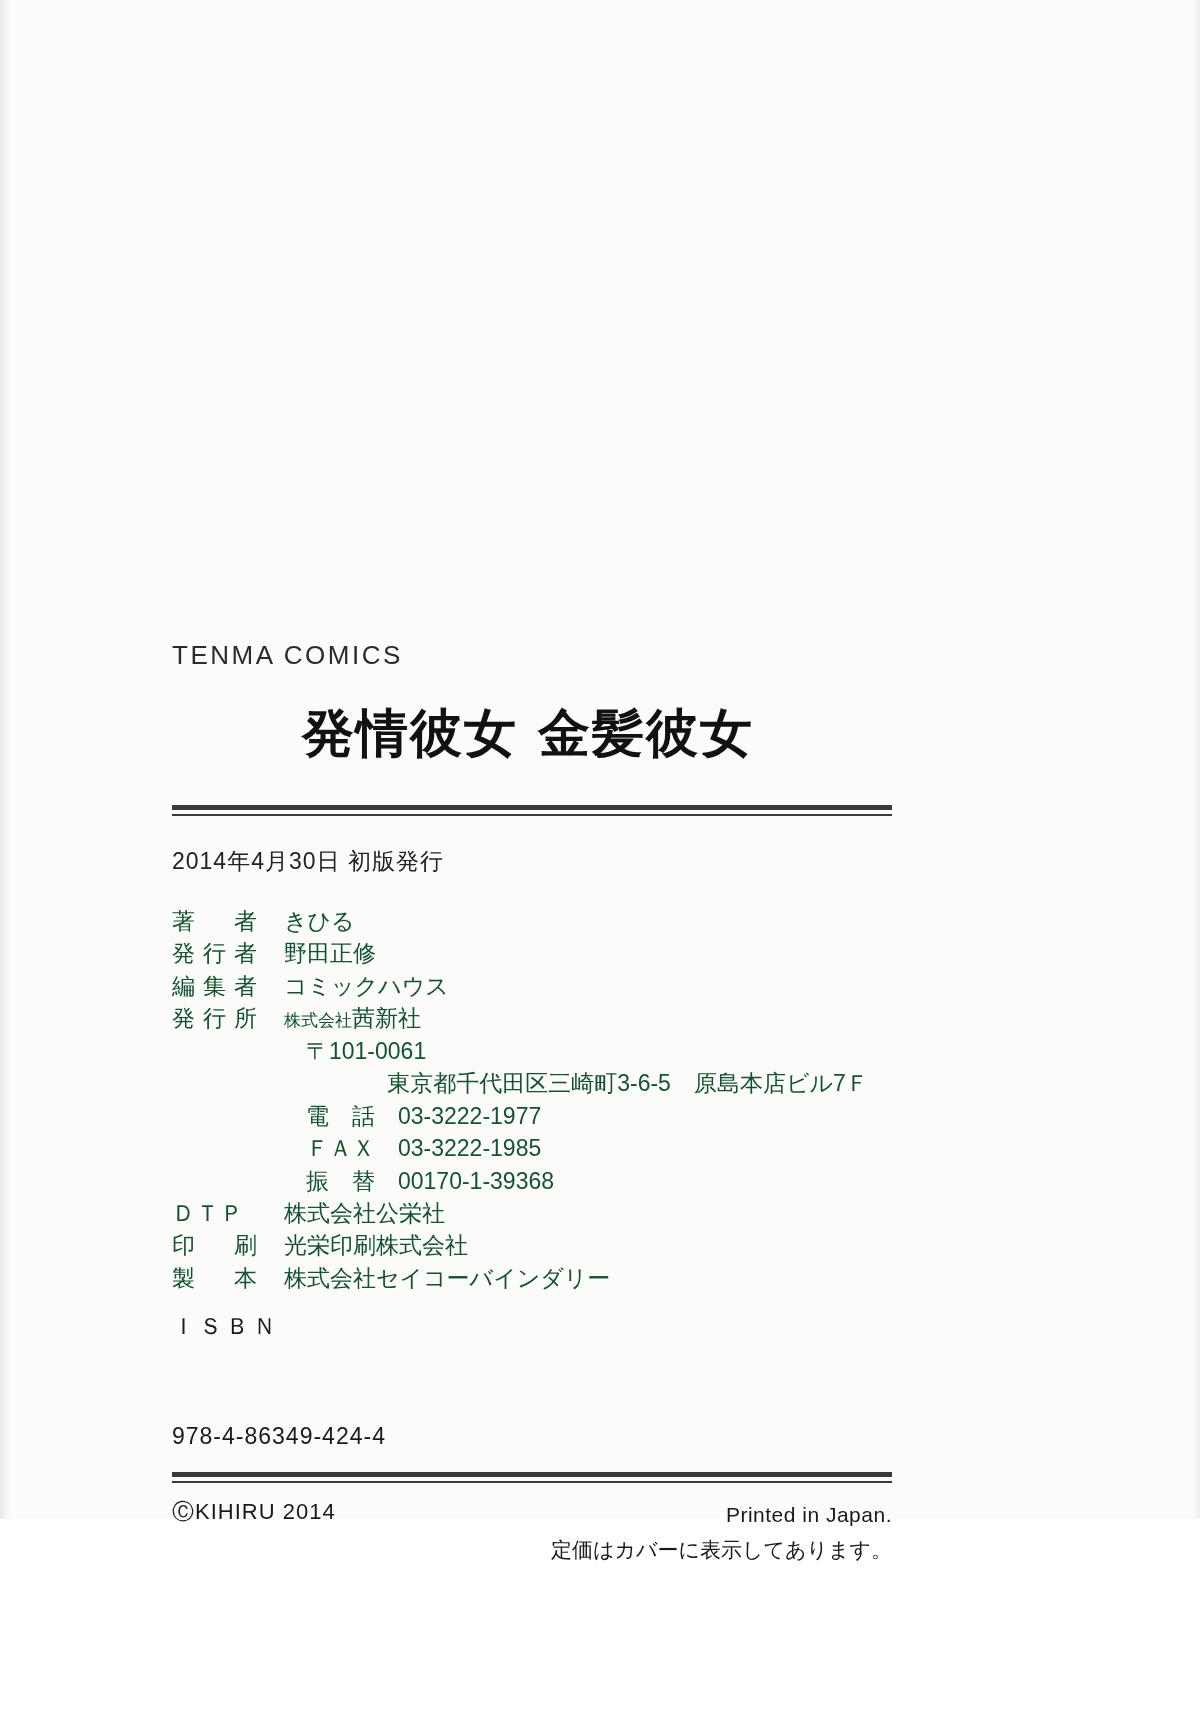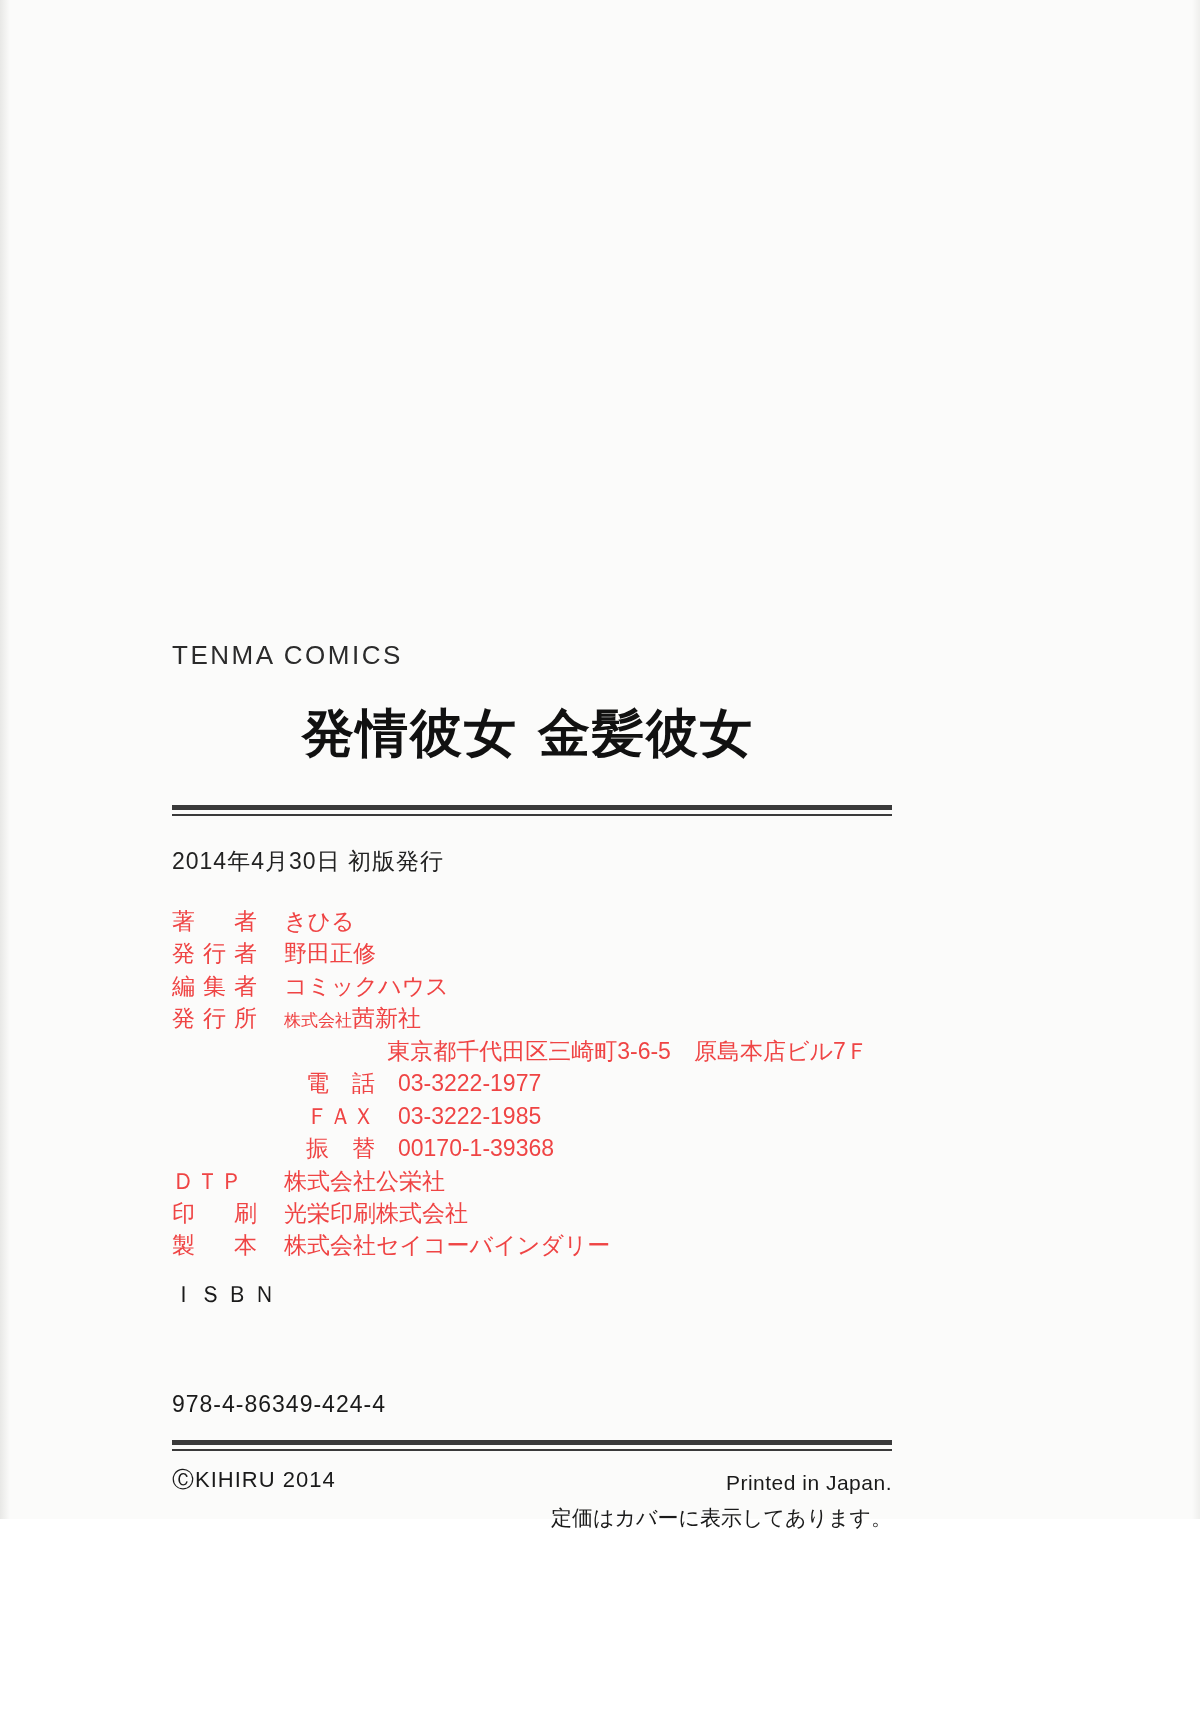--- a/index.html
+++ b/index.html
@@ -79,21 +79,21 @@
   .pubdate {
     font-size: 23px;
     letter-spacing: 1px;
     margin-bottom: 30px;
     color: #222;
   }
 
   .credits {
     font-size: 23px;
     line-height: 1.28;
-    color: #ef4444;
+    color: #14532d;
     margin-top: 12px;
   }
   .credit-row {
     display: flex;
     align-items: baseline;
     margin-bottom: 3px;
   }
   .credit-label {
     width: 112px;
     flex: 0 0 112px;
@@ -198,20 +198,21 @@
         <span class="credit-value">コミックハウス</span>
       </div>
 
       <div class="credit-row">
         <span class="credit-label">発行所</span>
         <span class="credit-value">
           <span class="small">株式会社</span><span>茜新社</span>
         </span>
       </div>
 
+      <div class="addr-line indent-2">〒101-0061</div>
       <div class="addr-line indent-1">東京都千代田区三崎町3-6-5　原島本店ビル7Ｆ</div>
       <div class="addr-line indent-2">電　話　03-3222-1977</div>
       <div class="addr-line indent-2">ＦＡＸ　03-3222-1985</div>
       <div class="addr-line indent-2">振　替　00170-1-39368</div>
 
       <div class="credit-row">
         <span class="credit-label tight">ＤＴＰ</span>
         <span class="credit-value">株式会社公栄社</span>
       </div>
 

